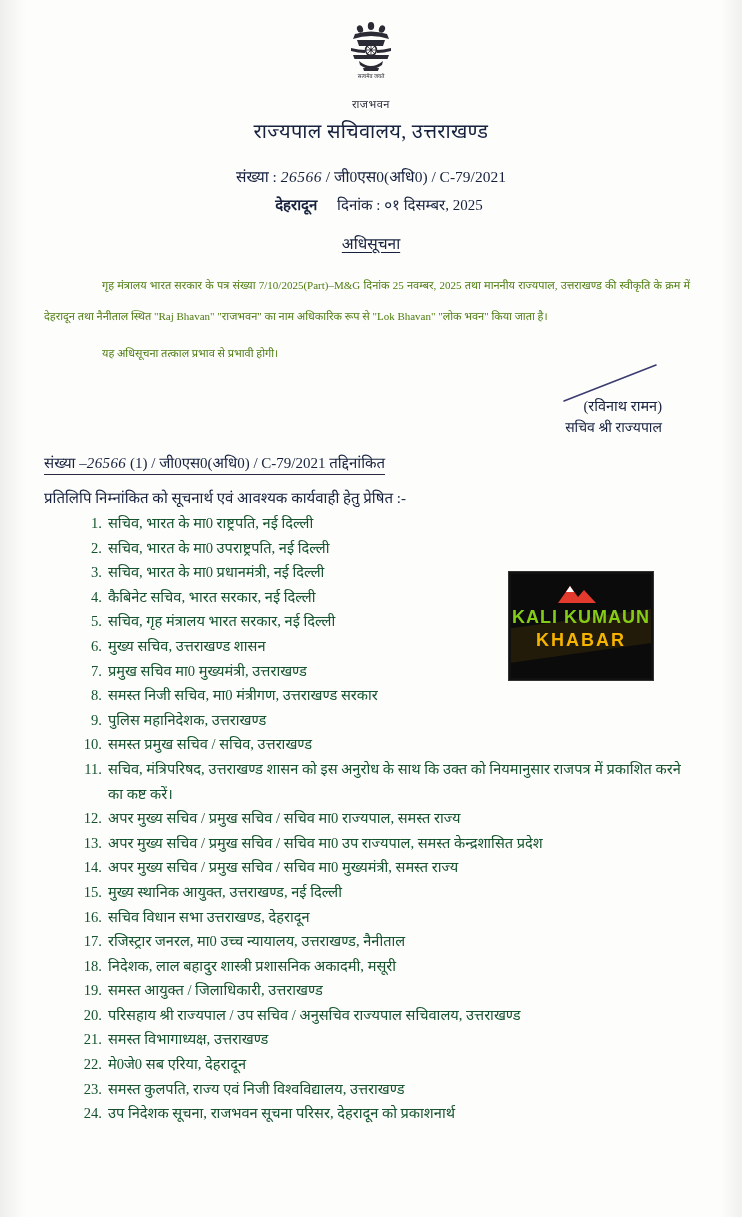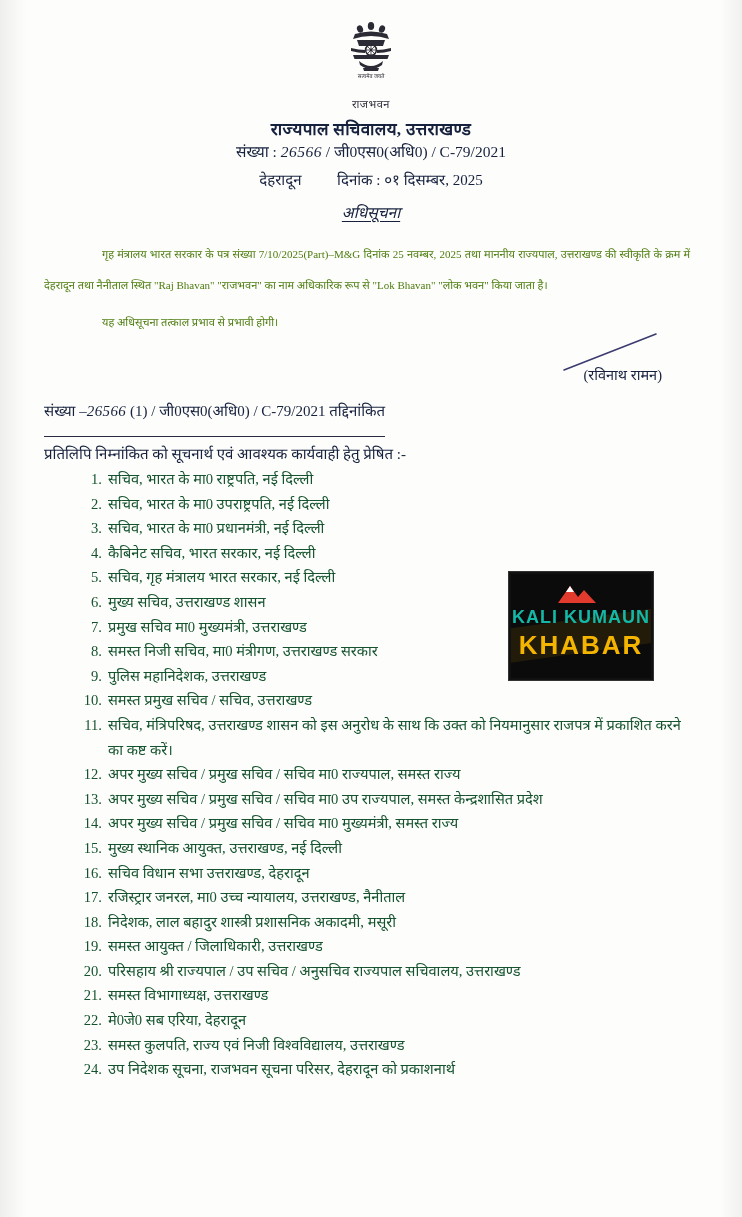--- a/index.html
+++ b/index.html
@@ -40,53 +40,53 @@
     letter-spacing: 0.5px;
     color: #2b2b3a;
     margin-top: -2px;
   }
   
   .hdr {
     text-align: center;
     margin-top: 6px;
   }
   .hdr-title {
-    font-size: 17px;
-    font-weight: 700;
+    font-size: 20px;
+    font-weight: 400;
     letter-spacing: .3px;
     color: #16213e;
   }
   .hdr-line2 {
     font-size: 15.5px;
-    margin-top: 0;
+    margin-top: 21px;
     color: #16213e;
   }
   .hdr-line2 .num {
     font-style: italic;
     font-family: "Liberation Serif", serif;
     letter-spacing: .5px;
   }
   .hdr-line3 {
     font-size: 15px;
     margin-top: 7px;
     color: #16213e;
   }
   .hdr-line3 .lbl-left {
     display: inline-block;
     min-width: 74px;
-    text-align: left;
+    text-align: center;
+    font-weight: bold;
   }
   .notif-title {
     text-align: center;
     font-size: 15.5px;
-    margin-top: 12px;
+    margin-top: 18px;
     text-decoration: underline;
     text-underline-offset: 3px;
     color: #16213e;
-    font-style: italic;
   }
   
   .body-wrap {
     padding: 0 52px 0 44px;
     margin-top: 16px;
   }
   p.para {
     font-size: 11px;
     line-height: 31px;
     margin: 0 0 6px 0;
@@ -123,26 +123,26 @@
   
   .endorse {
     margin-top: 16px;
     padding: 0 44px;
   }
   .endorse-line {
     font-size: 15px;
     color: #16213e;
     display: inline-block;
     border-bottom: 1.4px solid #2a2a40;
-    padding-bottom: 16px;
+    padding-bottom: 2px;
   }
   .endorse-line .num { font-style: italic; letter-spacing: .4px; }
   .copy-to {
     font-size: 15px;
-    margin-top: 6px;
+    margin-top: 12px;
     color: #16213e;
   }
   
   ol.recipients {
     margin: 4px 0 0 0;
     padding-left: 34px;
     list-style: none;
     counter-reset: rec;
   }
   ol.recipients li {
@@ -177,30 +177,30 @@
     top: 7px;
     left: 50%;
     transform: translateX(-50%);
   }
   .stamp-l1, .stamp-l2 {
     position: absolute;
     left: 0; right: 0;
     text-align: center;
     font-family: "Liberation Sans", sans-serif;
     font-weight: 700;
-    color: #14b8a6;
+    color: #84cc16;
     letter-spacing: 1px;
   }
   .stamp-l1 {
     top: 33px;
     font-size: 18px;
   }
   .stamp-l2 {
     top: 56px;
-    font-size: 26px;
+    font-size: 18px;
     color: #f4b400;
     letter-spacing: 2px;
   }
   .stamp-diag {
     position: absolute;
     left: -10px;
     top: 44px;
     width: 170px;
     height: 34px;
     background: rgba(244,180,0,0.10);
@@ -274,20 +274,21 @@
   <div class="body-wrap">
     <p class="para first">गृह मंत्रालय भारत सरकार के पत्र संख्या 7/10/2025(Part)–M&amp;G दिनांक 25 नवम्बर, 2025 तथा माननीय राज्यपाल, उत्तराखण्ड की स्वीकृति के क्रम में देहरादून तथा नैनीताल स्थित "Raj Bhavan" "राजभवन" का नाम अधिकारिक रूप से "Lok Bhavan" "लोक भवन" किया जाता है।</p>
     <p class="para third">यह अधिसूचना तत्काल प्रभाव से प्रभावी होगी।</p>
   </div>
 
   <div class="sig-block">
     <svg class="sig-scribble" viewBox="0 0 130 44" xmlns="http://www.w3.org/2000/svg">
       <path d="M4 40 C 30 30, 60 18, 96 4" fill="none" stroke="#3b3b70" stroke-width="1.6" stroke-linecap="round"></path>
     </svg>
     <div class="sig-name">(रविनाथ रामन)</div>
+    <div class="sig-desig">सचिव श्री राज्यपाल</div>
   </div>
 
   <div class="endorse">
     <div class="endorse-line">
       <span>संख्या –</span><span class="num">26566</span>
       <span>(1) / जी0एस0(अधि0) / C-79/2021 तद्दिनांकित</span>
     </div>
     <div class="copy-to">प्रतिलिपि निम्नांकित को सूचनार्थ एवं आवश्यक कार्यवाही हेतु प्रेषित :-</div>
 
     <ol class="recipients">

